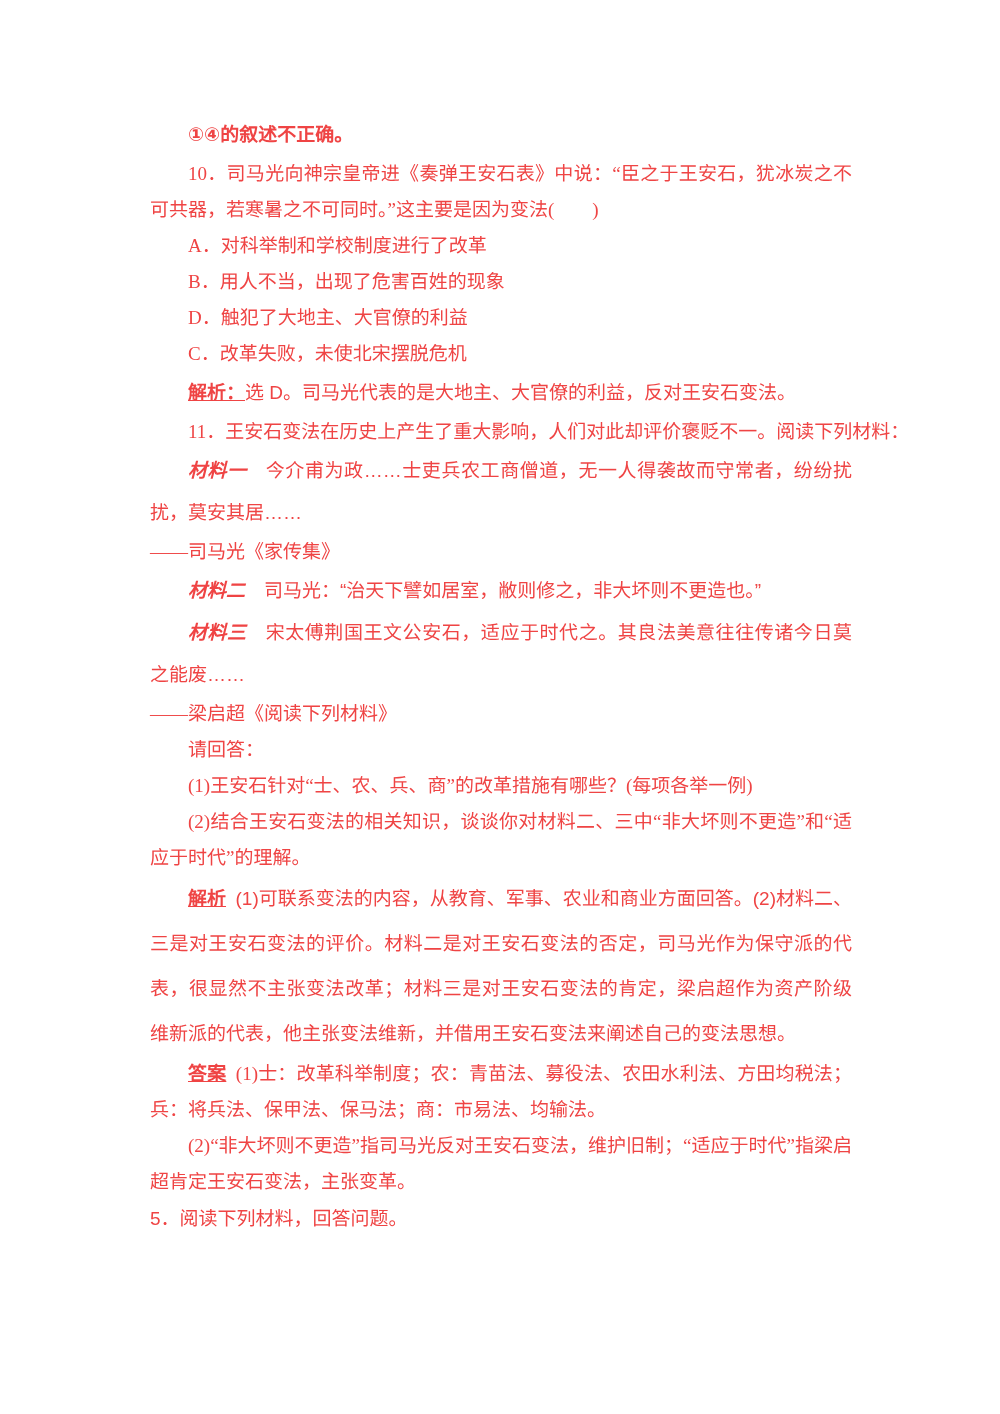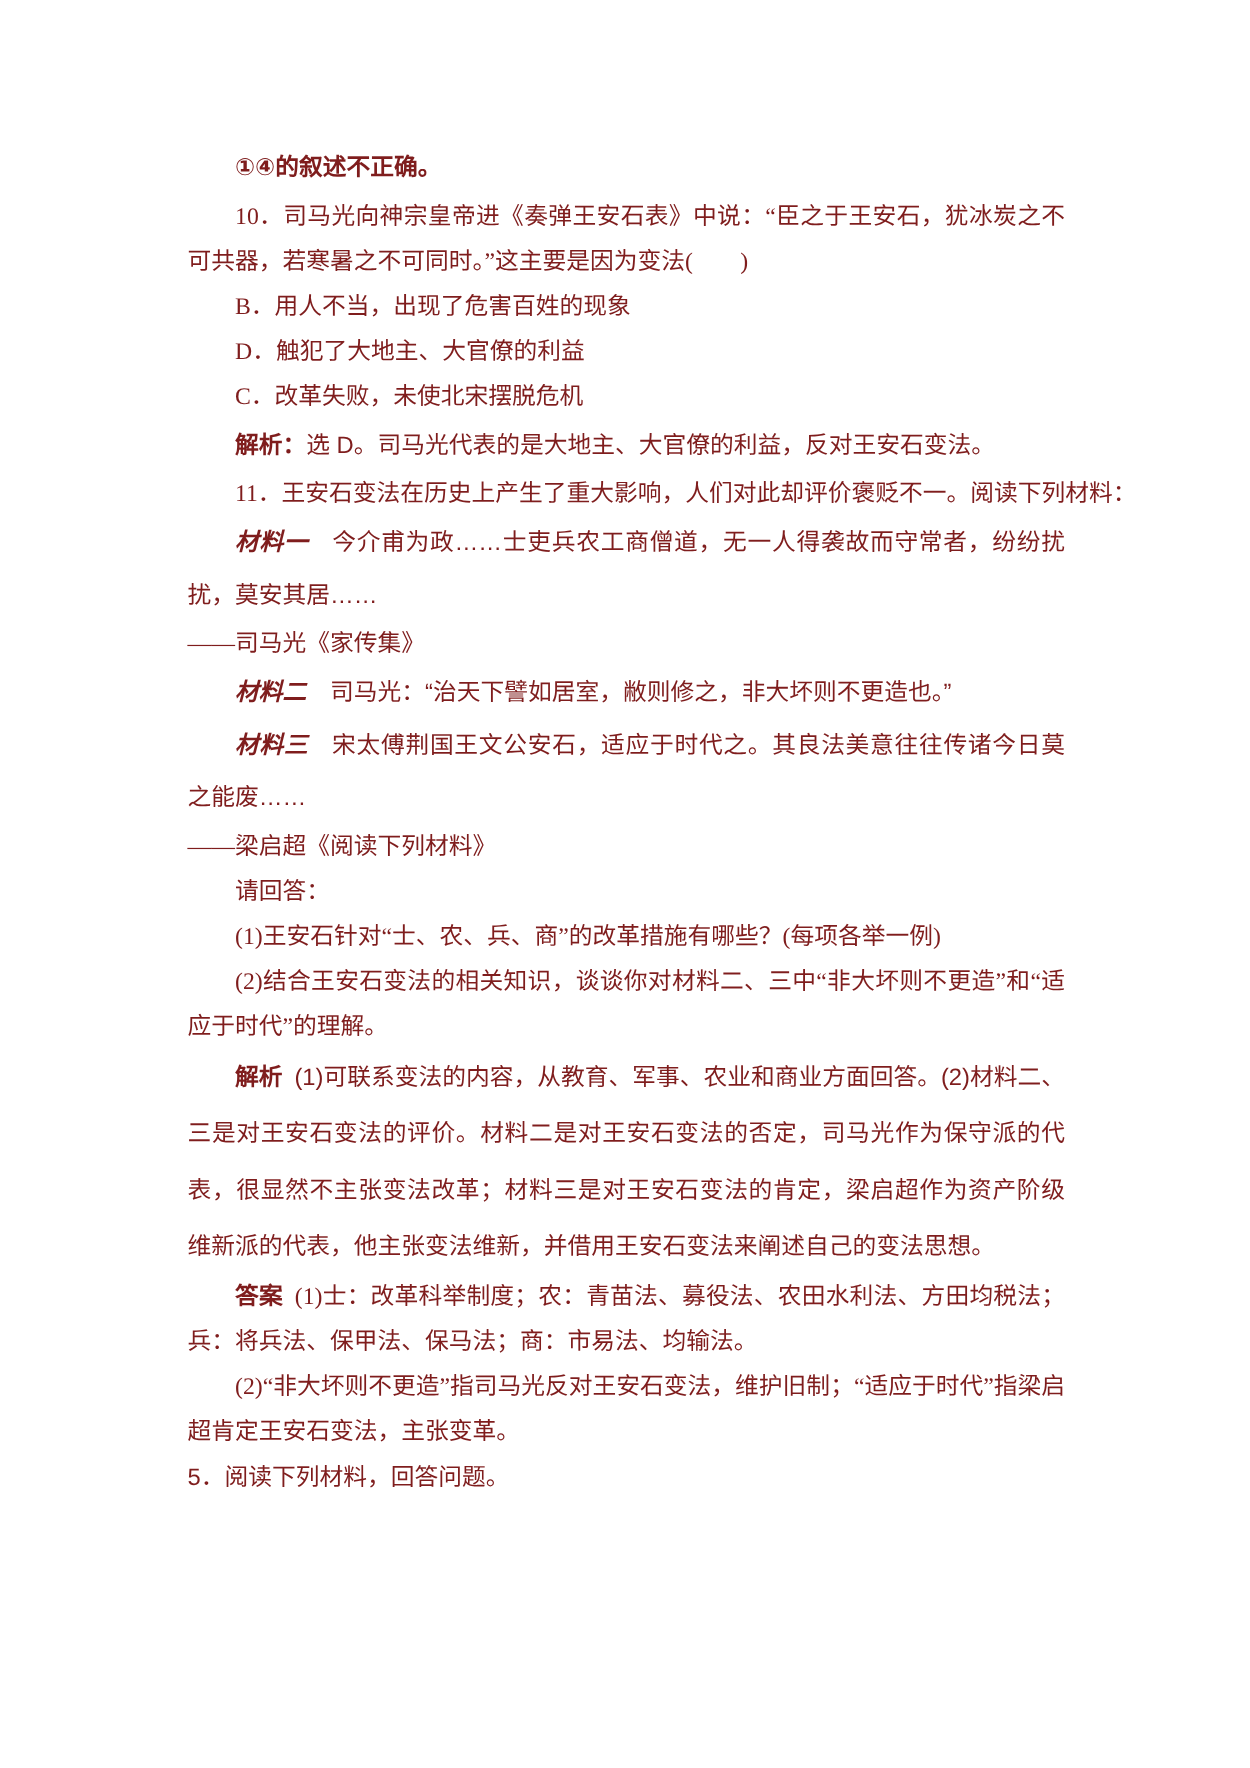--- a/index.html
+++ b/index.html
@@ -6,21 +6,21 @@
     margin: 0;
     padding: 0;
     background: #ffffff;
   }
   .page {
     position: relative;
     width: 1000px;
     height: 1414px;
     box-sizing: border-box;
     background: #ffffff;
-    color: #7f1d1d;
+    color: #ef4444;
     padding: 114px 148px 0 150px;
     overflow: hidden;
   }
   p {
     margin: 0;
     padding: 0;
     font-size: 19px;
   }
   .serif { font-family: "Liberation Serif", "DejaVu Serif", serif; }
   .sans  { font-family: "Liberation Sans", "DejaVu Sans", sans-serif; }
@@ -29,42 +29,45 @@
   .lh38  { line-height: 38px; }
   .lh42  { line-height: 42px; }
   .lh45  { line-height: 45px; }
   .indent { text-indent: 2em; }
   .justify { text-align: justify; }
   .right { }
   .nowrap { white-space: nowrap; }
   .label {
     font-weight: bold;
     margin-right: 0.5em;
+    text-decoration: underline;
   }
   .label-wide {
     font-weight: bold;
     margin-right: 1em;
     font-style: italic;
   }
   .label-tight {
     font-weight: bold;
     margin-right: 0;
+    text-decoration: underline;
   }
   .label-sans { font-family: "Liberation Sans", "DejaVu Sans", sans-serif; }
 </style>
 </head>
 <body>
 
 <div class="page">
   <main>
 
     <p class="sans bold lh42 indent">①④的叙述不正确。</p>
 
     <p class="serif lh36 indent justify">10．司马光向神宗皇帝进《奏弹王安石表》中说：“臣之于王安石，犹冰炭之不可共器，若寒暑之不可同时。”这主要是因为变法(　　)</p>
 
+    <p class="serif lh36 indent nowrap">A．对科举制和学校制度进行了改革</p>
 
     <p class="serif lh36 indent nowrap">B．用人不当，出现了危害百姓的现象</p>
 
     <p class="serif lh36 indent nowrap">D．触犯了大地主、大官僚的利益</p>
 
     <p class="serif lh36 indent nowrap">C．改革失败，未使北宋摆脱危机</p>
 
     <p class="sans lh42 indent nowrap"><span class="label-tight">解析：</span><span>选 D。司马光代表的是大地主、大官僚的利益，反对王安石变法。</span></p>
 
 

